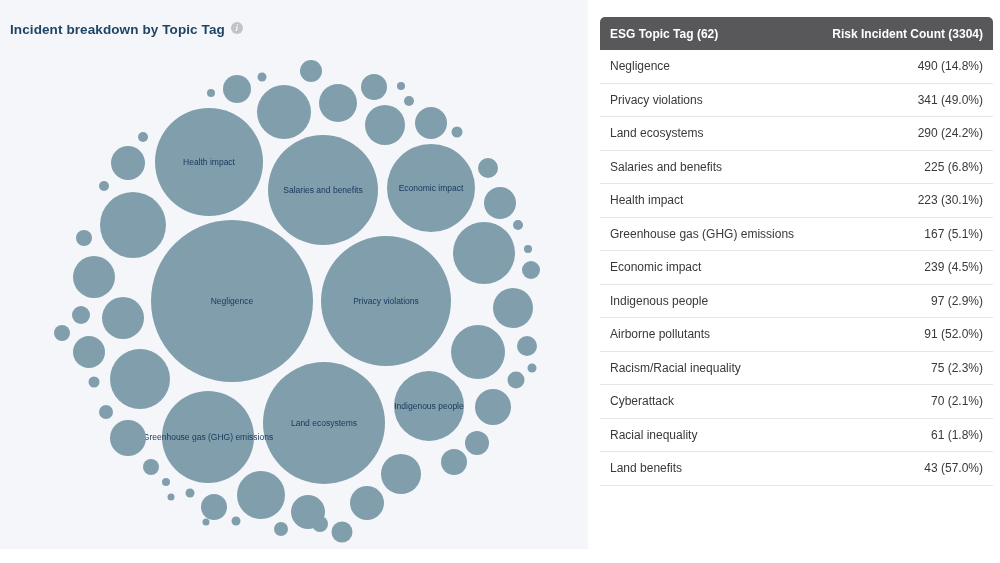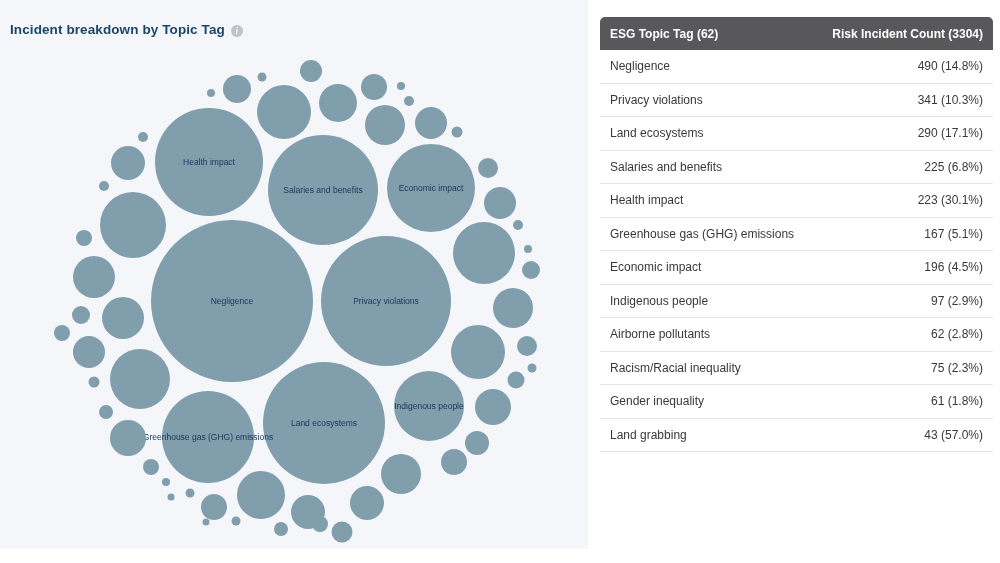--- a/index.html
+++ b/index.html
@@ -8,21 +8,21 @@
 
   .page { position: relative; width: 1000px; height: 563px; background: #ffffff; }
 
   
   .chart-panel {
     position: absolute; left: 0; top: 0; width: 588px; height: 549px;
     background: #f4f6f9;
   }
   .chart-header {
     position: absolute; left: 10px; top: 22px;
-    display: flex; align-items: flex-end; gap: 6px; z-index: 2;
+    display: flex; align-items: flex-start; gap: 6px; z-index: 2;
   }
   .chart-title {
     font-size: 13.5px; font-weight: bold; color: #1d4568; letter-spacing: 0.1px;
   }
   .info-icon {
     width: 12px; height: 12px; border-radius: 50%;
     background: #c0c4ca; color: #f4f6f9;
     font-size: 9px; font-weight: bold; font-style: italic;
     display: inline-flex; align-items: center; justify-content: center;
     cursor: default;
@@ -140,58 +140,62 @@
       <span>ESG Topic Tag (62)</span>
       <span>Risk Incident Count (3304)</span>
     </div>
     <div class="tbody">
         <div class="trow">
           <span>Negligence</span>
           <span class="cnt">490 (14.8%)</span>
         </div>
         <div class="trow">
           <span>Privacy violations</span>
-          <span class="cnt">341 (10.3%)</span>
+          <span class="cnt">341 (49.0%)</span>
         </div>
         <div class="trow">
           <span>Land ecosystems</span>
-          <span class="cnt">290 (17.1%)</span>
+          <span class="cnt">290 (24.2%)</span>
         </div>
         <div class="trow">
           <span>Salaries and benefits</span>
           <span class="cnt">225 (6.8%)</span>
         </div>
         <div class="trow">
           <span>Health impact</span>
           <span class="cnt">223 (30.1%)</span>
         </div>
         <div class="trow">
           <span>Greenhouse gas (GHG) emissions</span>
           <span class="cnt">167 (5.1%)</span>
         </div>
         <div class="trow">
           <span>Economic impact</span>
-          <span class="cnt">196 (4.5%)</span>
+          <span class="cnt">239 (4.5%)</span>
         </div>
         <div class="trow">
           <span>Indigenous people</span>
           <span class="cnt">97 (2.9%)</span>
         </div>
         <div class="trow">
           <span>Airborne pollutants</span>
-          <span class="cnt">62 (2.8%)</span>
+          <span class="cnt">91 (52.0%)</span>
         </div>
         <div class="trow">
           <span>Racism/Racial inequality</span>
           <span class="cnt">75 (2.3%)</span>
         </div>
         <div class="trow">
-          <span>Gender inequality</span>
+          <span>Cyberattack</span>
+          <span class="cnt">70 (2.1%)</span>
+        </div>
+        <div class="trow">
+          <span>Racial inequality</span>
           <span class="cnt">61 (1.8%)</span>
         </div>
         <div class="trow">
-          <span>Land grabbing</span>
+          <span>Land benefits</span>
           <span class="cnt">43 (57.0%)</span>
         </div>
       </div>
   </section>
 
 </div>
 
 </body></html>

